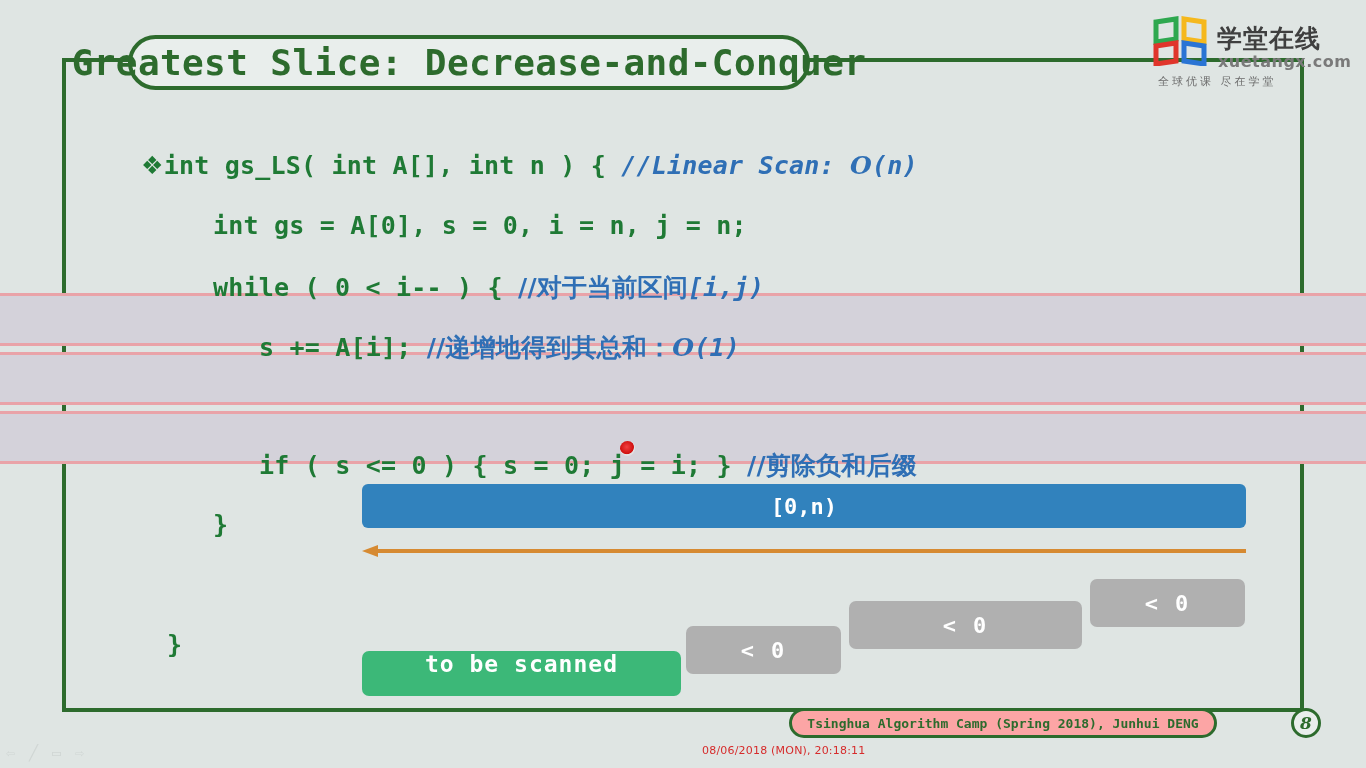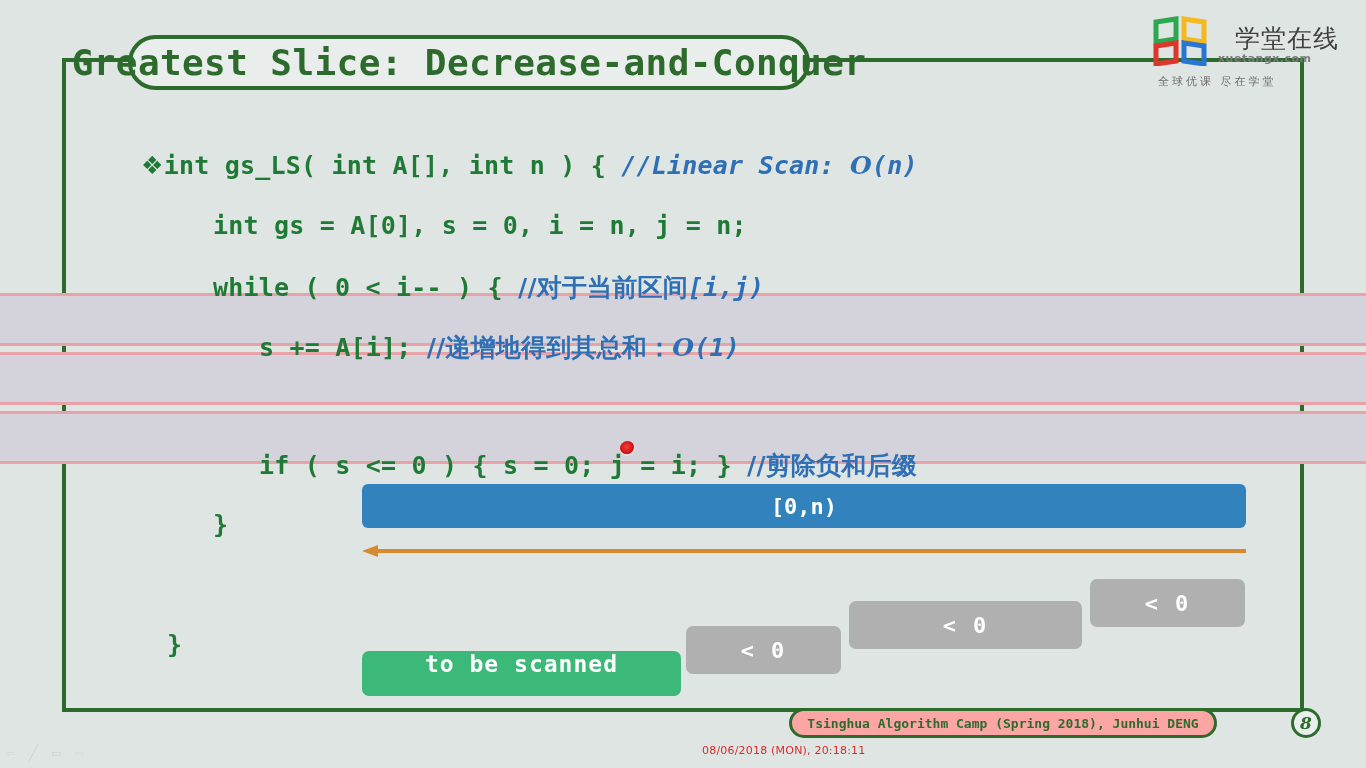--- a/index.html
+++ b/index.html
@@ -109,28 +109,28 @@
   }
   .timestamp{
     position:absolute;left:702px;top:744px;
     font-family:"DejaVu Sans",sans-serif;
     font-size:11px;font-weight:normal;color:#d62b2b;
     letter-spacing:0.2px;z-index:7;
   }
   
   .logo{position:absolute;left:1152px;top:16px;width:200px;height:80px;z-index:7;}
   .logo-main{
-    position:absolute;left:83px;top:6px;
-    font-family:"DejaVu Sans",sans-serif;
-    font-size:25px;font-weight:normal;color:#3f3f3f;letter-spacing:1px;
+    position:absolute;left:65px;top:6px;
+    font-family:"DejaVu Sans",sans-serif;
+    font-size:25px;font-weight:bold;color:#3f3f3f;letter-spacing:1px;
   }
   .logo-url{
     position:absolute;left:66px;top:36px;
     font-family:"DejaVu Sans",sans-serif;
-    font-size:11px;font-weight:bold;color:#7a7a7a;letter-spacing:0.5px;
+    font-size:16px;font-weight:bold;color:#7a7a7a;letter-spacing:0.5px;
   }
   .logo-tag{
     position:absolute;left:6px;top:58px;
     font-family:"DejaVu Sans",sans-serif;
     font-size:11px;color:#6b6b6b;letter-spacing:3px;
   }
   
   .ppt-ctrls{position:absolute;left:6px;top:746px;z-index:8;display:flex;gap:14px;align-items:center;opacity:.38;}
   .ppt-ctrls span{color:#b9bfbd;font-size:15px;line-height:1;}
   .red-dot{

